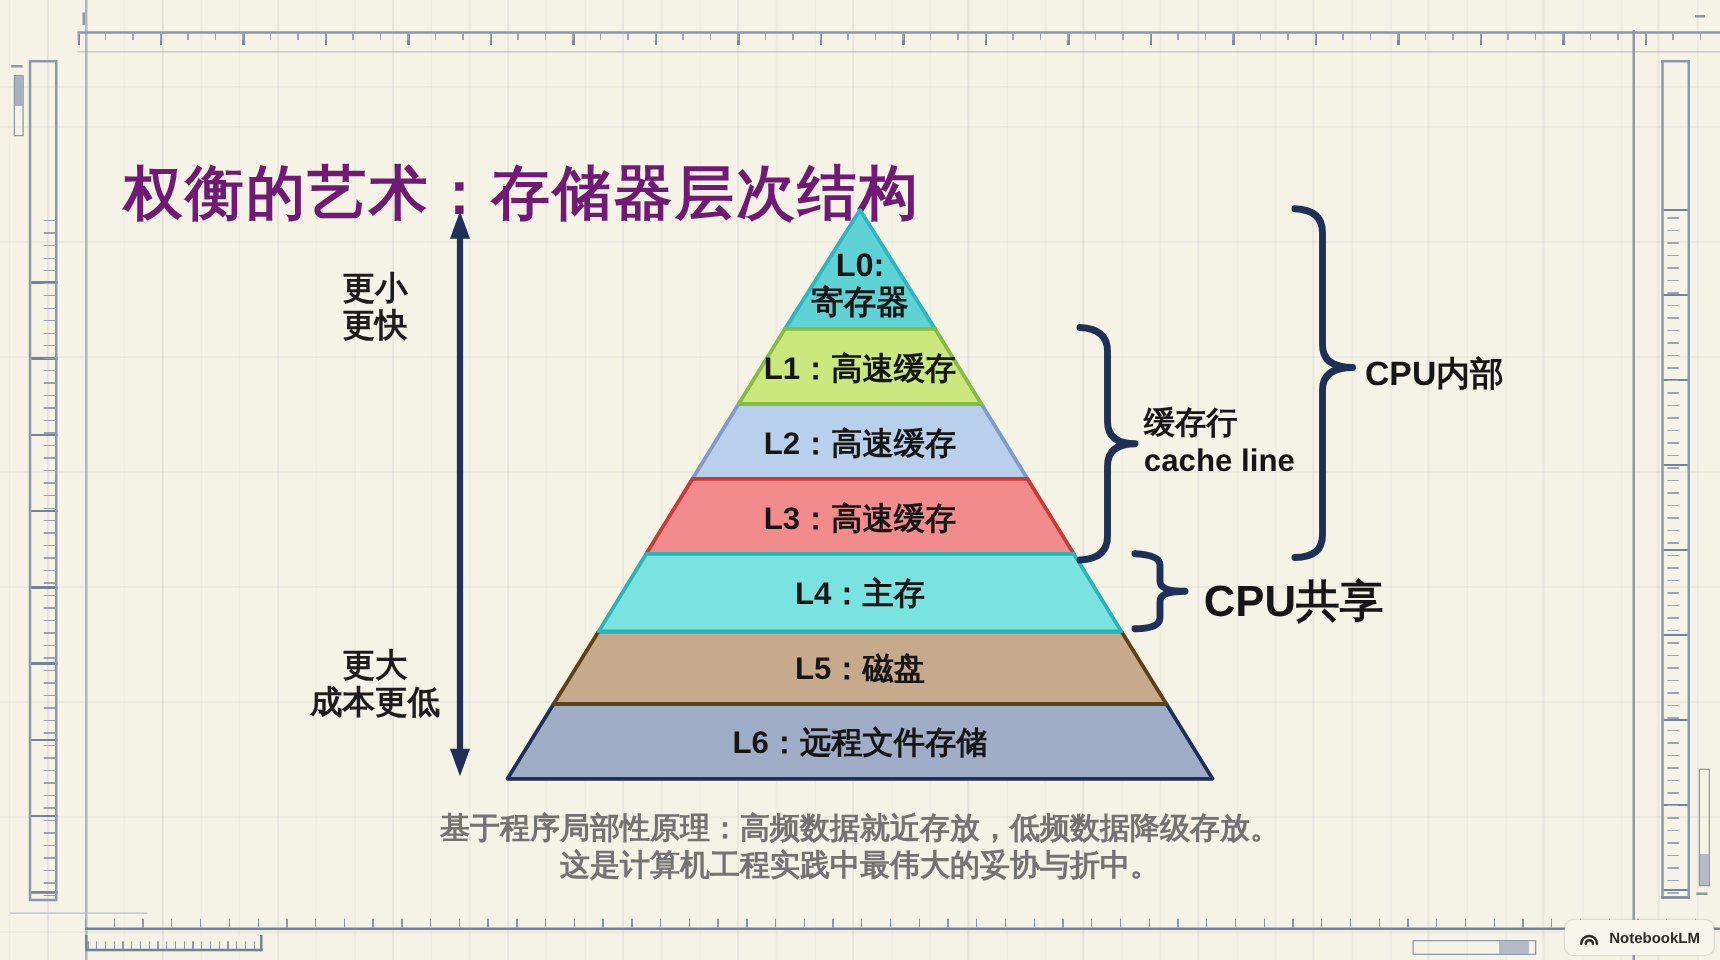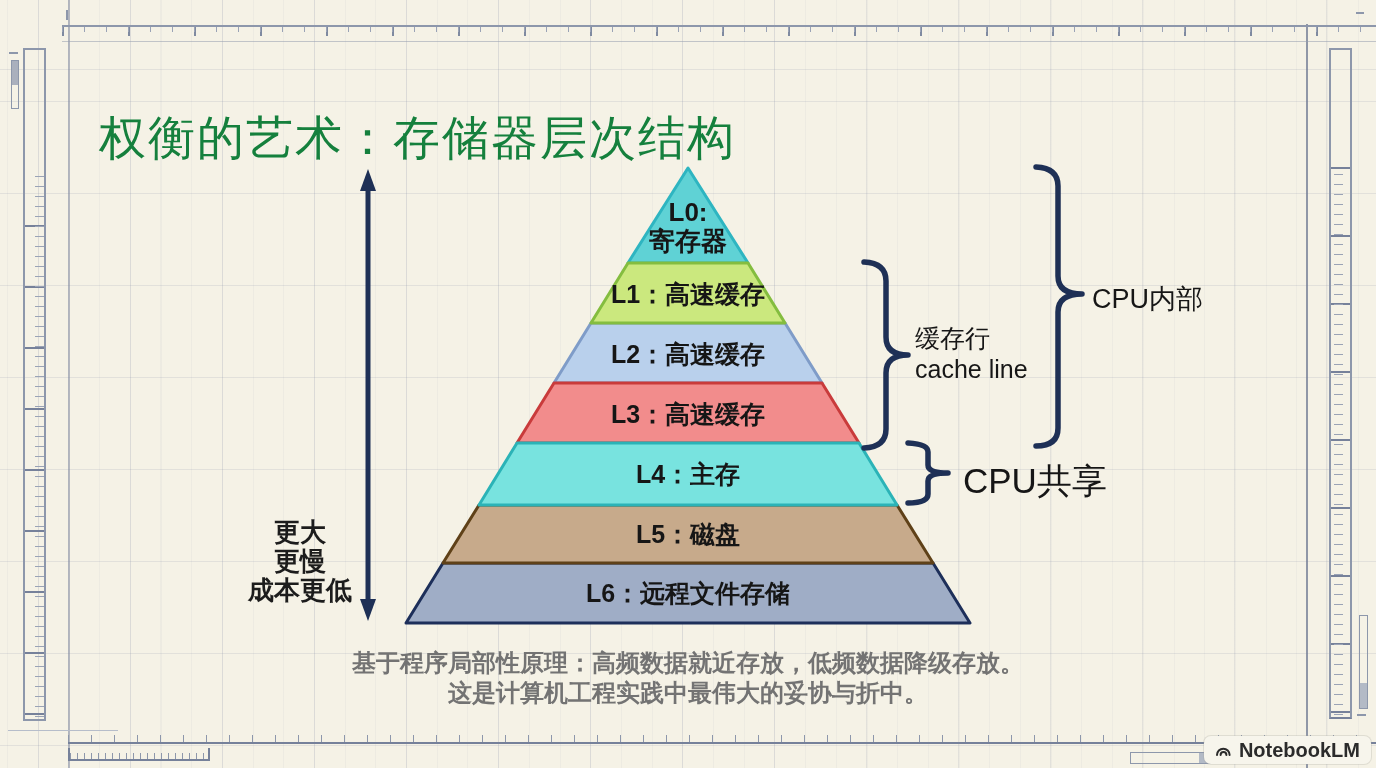--- a/index.html
+++ b/index.html
@@ -72,53 +72,53 @@
     border-left:2px solid #76819a;border-right:2px solid #76819a;border-bottom:2px solid #76819a;
     background:repeating-linear-gradient(90deg,#8d97ab 0 1px,transparent 1px 7px);
     background-size:100% 6px;background-position:0 bottom;background-repeat:no-repeat;
   }
   .bottom-thumb{
     left:1130px;top:752px;width:97px;height:10px;border:1px solid #8d97ab;
     background:linear-gradient(90deg,transparent 0 70%,#b3bac6 70% 95%,transparent 95%);
   }
 
   .page-title{
-    position:absolute;left:99px;top:76px;
-    font-size:47px;font-weight:400;letter-spacing:2px;
-    color:#15803d;white-space:nowrap;
+    position:absolute;left:99px;top:92px;
+    font-size:47px;font-weight:700;letter-spacing:2px;
+    color:#701a75;white-space:nowrap;
   }
   .axis-label{
     position:absolute;width:170px;text-align:center;
     font-size:26px;font-weight:700;color:#1c1c1c;line-height:30px;
   }
   .axis-top{left:215px;top:215px;}
   .axis-bottom{left:215px;top:518px;line-height:29px;}
 
   .brace-label{
-    position:absolute;font-weight:400;color:#161616;white-space:nowrap;
+    position:absolute;font-weight:700;color:#161616;white-space:nowrap;
   }
   .lbl-cacheline{left:915px;top:323px;font-size:25px;line-height:31px;}
   .lbl-cpu-internal{left:1092px;top:281px;font-size:27px;}
   .lbl-cpu-shared{left:963px;top:458px;font-size:35px;}
 
   .caption{
     position:absolute;left:0;right:0;top:648px;text-align:center;
     font-size:24px;font-weight:700;color:#737373;line-height:30px;
   }
 
   svg.diagram{position:absolute;inset:0;}
   .level-text{font-weight:700;fill:#161616;font-size:25px;
     font-family:"Liberation Sans","DejaVu Sans",sans-serif;}
   .level-text-top{font-size:26px;}
 
   .watermark{
     position:absolute;right:5px;bottom:4px;height:22px;
     display:flex;align-items:center;gap:7px;padding:3px 11px;
     background:#f7f5ec;border-radius:7px;box-shadow:0 0 0 1px rgba(160,160,150,.25);
-    font-size:20px;font-weight:700;color:#2b2b2b;
+    font-size:12px;font-weight:700;color:#2b2b2b;
   }
 </style>
 </head>
 <body>
 
 <div class="grid"></div>
 <div class="deco sheet-border-left"></div>
 <div class="deco sheet-border-right"></div>
 <div class="deco top-ruler"></div>
 <div class="deco top-tick"></div>
@@ -131,24 +131,25 @@
 <div class="deco right-thumb"></div>
 <div class="deco bottom-light-line"></div>
 <div class="deco bottom-ticks"></div>
 <div class="deco bottom-line"></div>
 <div class="deco mini-ruler"></div>
 <div class="deco bottom-thumb"></div>
 
 <h1 class="page-title">权衡的艺术：存储器层次结构</h1>
 
 <div class="axis-label axis-top">
+  <div>更小</div>
+  <div>更快</div>
 </div>
 <div class="axis-label axis-bottom">
   <div>更大</div>
-  <div>更慢</div>
   <div>成本更低</div>
 </div>
 
 <svg class="diagram" width="1376" height="768" viewBox="0 0 1376 768">
 
   <g stroke="#1e3056">
     <line x1="368" y1="188" x2="368" y2="602" stroke-width="5"></line>
     <polygon points="368,169 360,191 376,191" stroke="none" fill="#1e3056"></polygon>
     <polygon points="368,621 360,599 376,599" stroke="none" fill="#1e3056"></polygon>
   </g>

